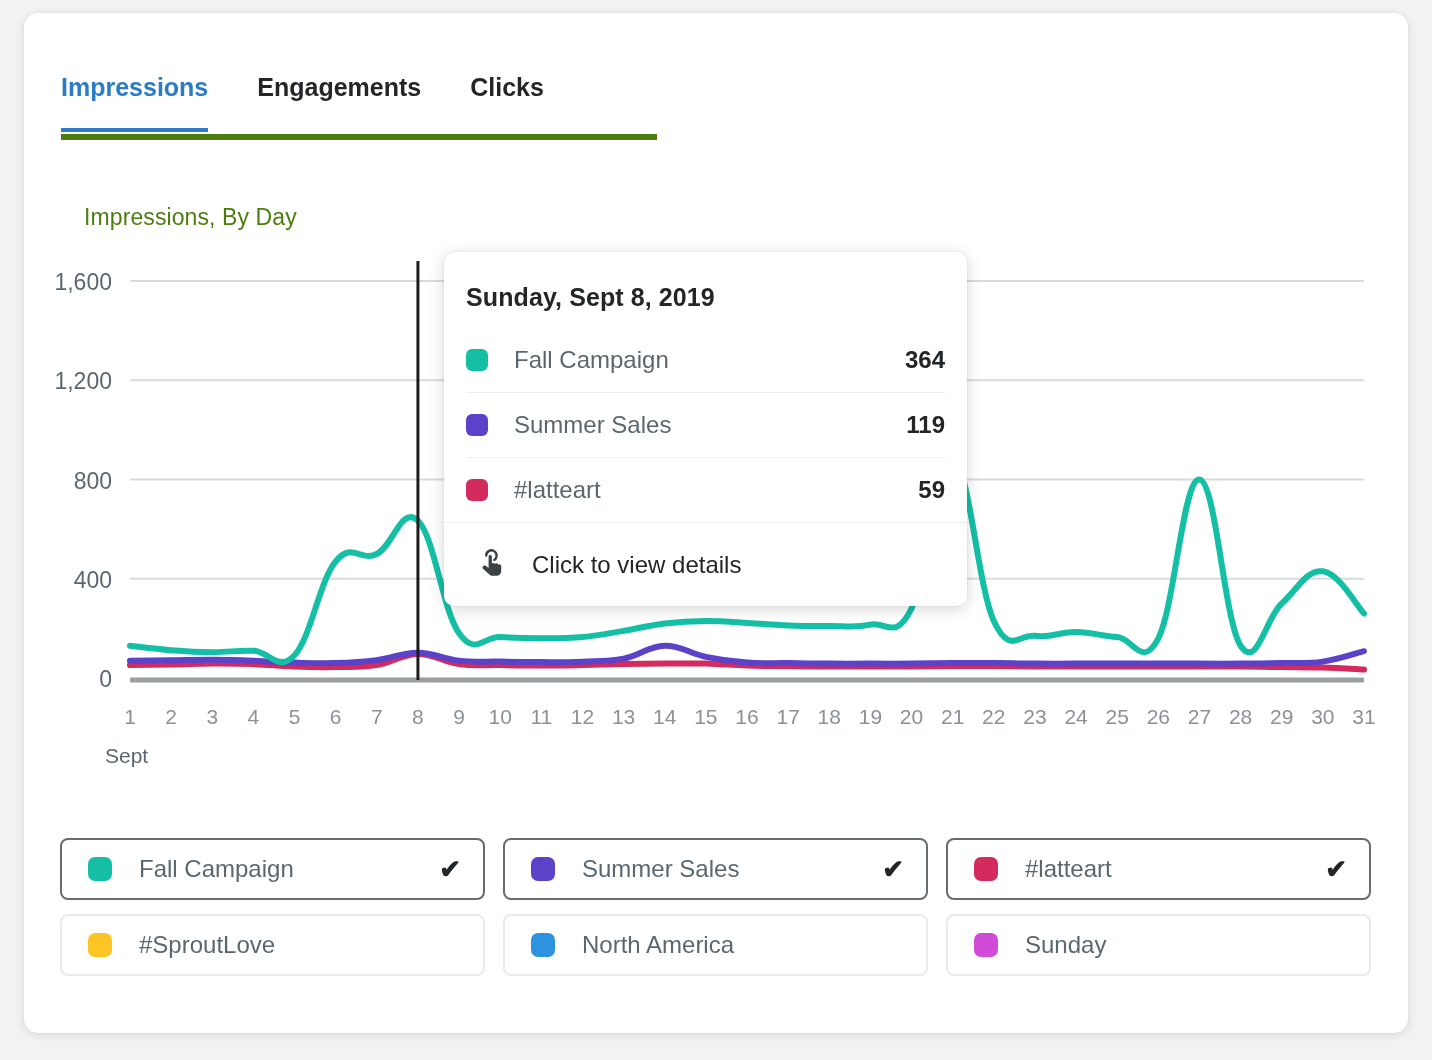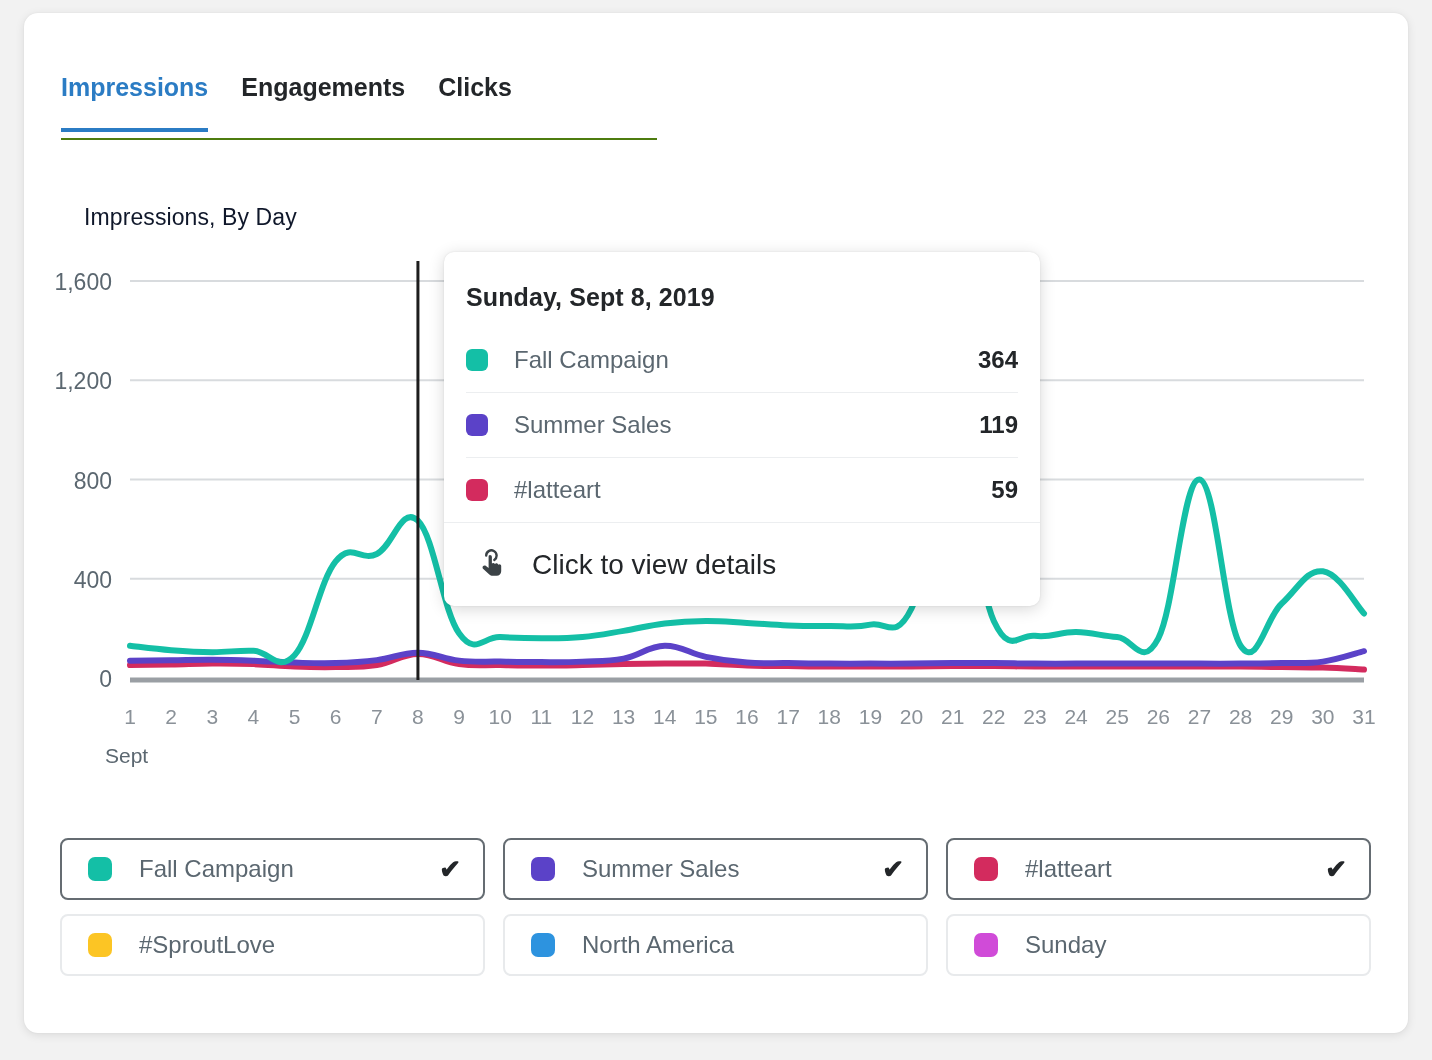--- a/index.html
+++ b/index.html
@@ -26,24 +26,25 @@
     box-sizing: border-box;
   }
 
   
   .tabs {
     position: absolute;
     left: 37px;
     top: 55px;
     width: 596px;
     height: 72px;
-    border-bottom: 2px solid #4d7c0f;
+    border-bottom: 6px solid #4d7c0f;
     box-sizing: border-box;
     display: flex;
     align-items: flex-start;
+    gap: 16px;
   }
   .tab {
     position: relative;
     font-size: 25px;
     line-height: 30px;
     color: #232629;
     padding: 4px 0 28px 0;
     margin-right: 33px;
     cursor: pointer;
     white-space: nowrap;
@@ -61,21 +62,21 @@
     height: 4px;
     background: #2b7cc4;
   }
 
   
   .chart-title {
     position: absolute;
     left: 60px;
     top: 191px;
     font-size: 23px;
-    color: #0f172a;
+    color: #4d7c0f;
     letter-spacing: 0.1px;
   }
 
   
   .chart-wrap {
     position: absolute;
     left: 0;
     top: 0;
     width: 1432px;
     height: 800px;
@@ -103,21 +104,21 @@
     font-size: 21px;
     fill: #5b6770;
     text-anchor: start;
   }
 
   
   .tooltip {
     position: absolute;
     left: 444px;
     top: 252px;
-    width: 596px;
+    width: 523px;
     background: #ffffff;
     border-radius: 10px;
     box-shadow: 0 3px 16px rgba(0,0,0,0.16), 0 0 2px rgba(0,0,0,0.10);
     box-sizing: border-box;
     padding: 0;
     z-index: 20;
   }
   .tt-title {
     font-size: 25px;
     font-weight: 700;
@@ -159,21 +160,21 @@
   }
   .tt-footer {
     border-top: 1px solid #eceef0;
     height: 83px;
     display: flex;
     align-items: center;
     padding-left: 32px;
     cursor: pointer;
   }
   .tt-footer-text {
-    font-size: 28px;
+    font-size: 24px;
     color: #232629;
     margin-left: 26px;
   }
 
   
   .legend {
     position: absolute;
     left: 60px;
     top: 838px;
     width: 1311px;

